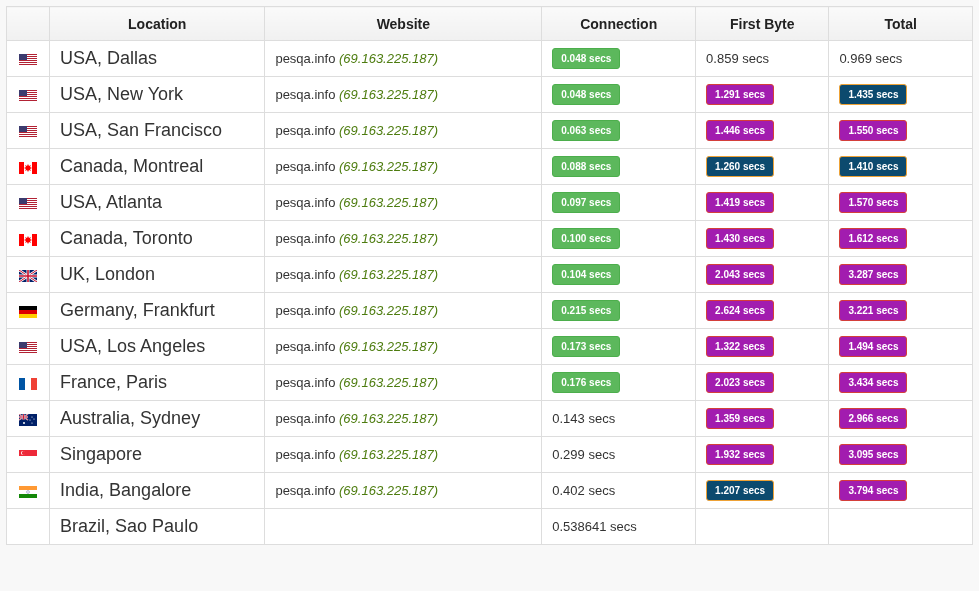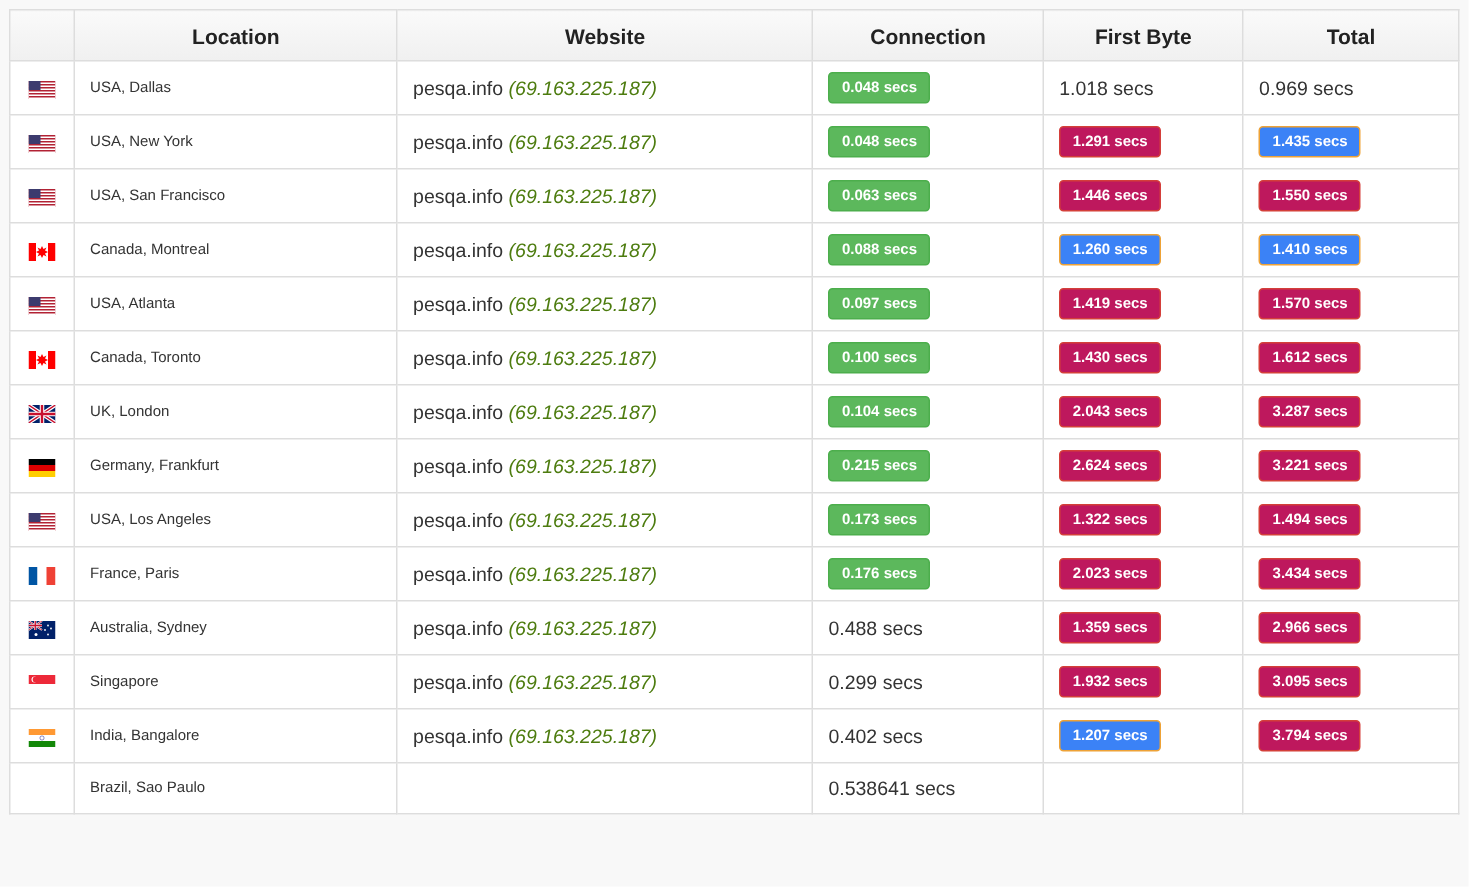--- a/index.html
+++ b/index.html
@@ -47,23 +47,23 @@
   .badge {
     display: inline-block;
     color: #fff;
     font-weight: 700;
     font-size: 10px;
     padding: 3px 8px;
     border-radius: 3px;
     line-height: 1.3;
   }
   .badge-green { background: #5cb85c; border: 1px solid #4cae4c; }
-  .badge-yellow { background: #3b82f6; border: 1px solid #eea236; }
-  .badge-red { background: #be185d; border: 1px solid #d43f3a; text-align: right; }
-  td.loc { font-size: 10px; }
+  .badge-yellow { background: #0c4a6e; border: 1px solid #eea236; }
+  .badge-red { background: #a21caf; border: 1px solid #d43f3a; text-align: right; }
+  td.loc { font-size: 18px; }
 </style>
 </head>
 <body>
 
 <table>
   <colgroup>
     <col class="flag-col">
       <col class="loc-col">
       <col class="site-col">
       <col class="conn-col">
@@ -88,21 +88,21 @@
               <rect y="3" width="18" height="1" fill="#fff"></rect>
               <rect y="5" width="18" height="1" fill="#fff"></rect>
               <rect y="7" width="18" height="1" fill="#fff"></rect>
               <rect y="9" width="18" height="1" fill="#fff"></rect>
               <rect y="11" width="18" height="1" fill="#fff"></rect>
               <rect width="8" height="6" fill="#3C3B6E"></rect>
             </svg></span></td>
         <td class="loc">USA, Dallas</td>
         <td><span>pesqa.info</span> <span class="site-ip">(69.163.225.187)</span></td>
         <td><span class="badge badge-green">0.048 secs</span></td>
-        <td>1.018 secs</td>
+        <td>0.859 secs</td>
         <td>0.969 secs</td>
       </tr>
       <tr>
         <td class="flag-cell"><span class="flag"><svg viewBox="0 0 18 12">
               <rect width="18" height="12" fill="#B22234"></rect>
               <rect y="1" width="18" height="1" fill="#fff"></rect>
               <rect y="3" width="18" height="1" fill="#fff"></rect>
               <rect y="5" width="18" height="1" fill="#fff"></rect>
               <rect y="7" width="18" height="1" fill="#fff"></rect>
               <rect y="9" width="18" height="1" fill="#fff"></rect>
@@ -238,21 +238,21 @@
               <path d="M4.5 0v6M0 3h9" stroke="#fff" stroke-width="1.6"></path>
               <path d="M4.5 0v6M0 3h9" stroke="#C8102E" stroke-width="0.9"></path>
               <circle cx="13" cy="3" r="0.6" fill="#fff"></circle>
               <circle cx="15" cy="5" r="0.6" fill="#fff"></circle>
               <circle cx="13" cy="9" r="0.6" fill="#fff"></circle>
               <circle cx="11" cy="6" r="0.6" fill="#fff"></circle>
               <circle cx="5" cy="9" r="1" fill="#fff"></circle>
             </svg></span></td>
         <td class="loc">Australia, Sydney</td>
         <td><span>pesqa.info</span> <span class="site-ip">(69.163.225.187)</span></td>
-        <td>0.488 secs</td>
+        <td>0.143 secs</td>
         <td><span class="badge badge-red">1.359 secs</span></td>
         <td><span class="badge badge-red">2.966 secs</span></td>
       </tr>
       <tr>
         <td class="flag-cell"><span class="flag"><svg viewBox="0 0 18 12">
               <rect width="18" height="6" fill="#ED2939"></rect>
               <rect y="6" width="18" height="6" fill="#fff"></rect>
               <circle cx="4" cy="3" r="2" fill="#fff"></circle>
               <circle cx="4.8" cy="3" r="2" fill="#ED2939"></circle>
             </svg></span></td>

